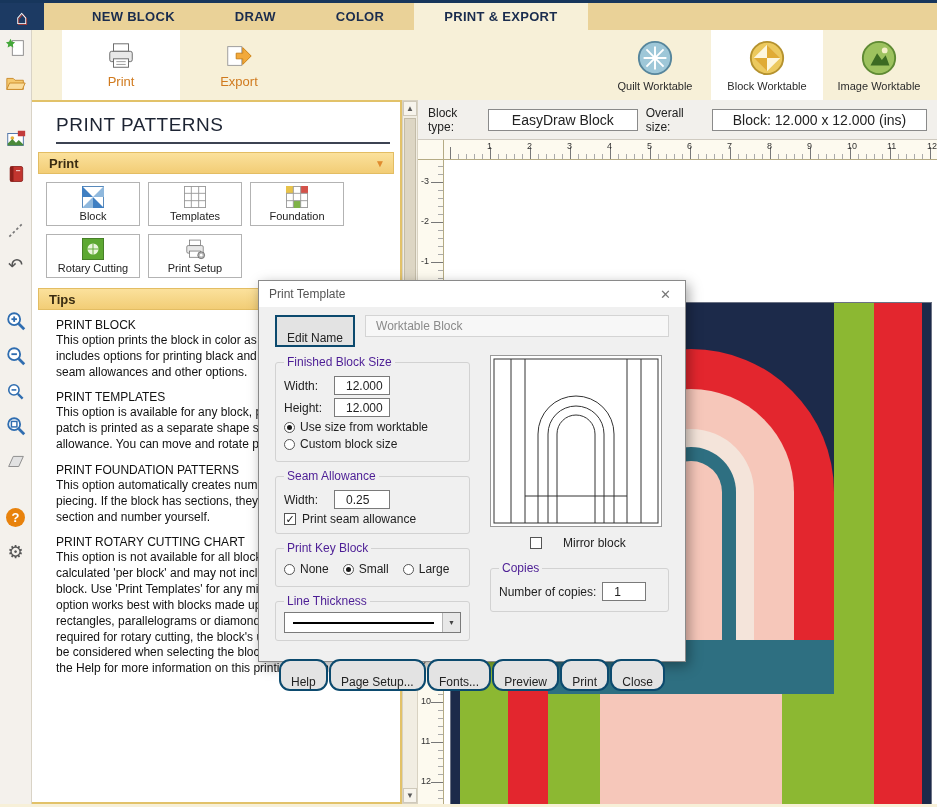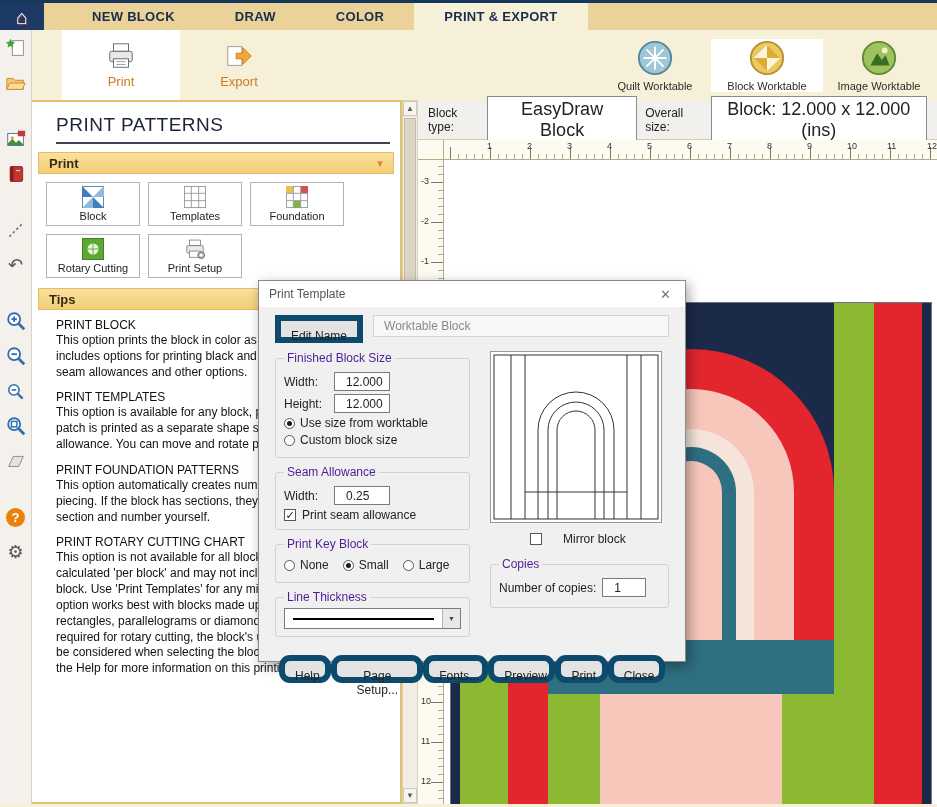--- a/index.html
+++ b/index.html
@@ -24,21 +24,21 @@
   .help-circle { width:19px; height:19px; border-radius:50%; background:#e8820c; color:#fff; font-weight:bold; font-size:13px; display:flex; align-items:center; justify-content:center; }
 
   .col-right { flex:1; display:flex; flex-direction:column; }
 
   
   .ribbon { height:70px; background:#f7f0d8; display:flex; justify-content:space-between; align-items:stretch; }
   .ribbon-left { display:flex; padding-left:30px; }
   .rb { width:118px; display:flex; flex-direction:column; align-items:center; justify-content:center; gap:3px; cursor:pointer; }
   .rb.active { background:#ffffff; }
   .rb-label { font-size:13px; color:#d07a1e; }
-  .ribbon-right { display:flex; padding-right:2px;align-items:center; }
+  .ribbon-right { display:flex; padding-right:2px; }
   .wt { width:112px; display:flex; flex-direction:column; align-items:center; justify-content:center; gap:3px; cursor:pointer; }
   .wt.active { background:#ffffff; }
   .wt-label { font-size:11px; color:#2b2b2b; }
 
   
   .content-row { flex:1; display:flex; min-height:0; }
 
   
   .panel { width:370px; background:#fff; border:2px solid #e2c269; border-left:none; overflow:hidden; }
   .panel-title { font-size:19px; color:#1d2433; padding:12px 0 6px 24px; letter-spacing:.5px; }
@@ -55,21 +55,21 @@
   
   .panel-scroll { width:16px; background:#f1ede2; border:1px solid #d8d2c2; display:flex; flex-direction:column; align-items:center; cursor:pointer; }
   .scroll-arrow { width:14px; height:15px; font-size:8px; color:#5a5a5a; display:flex; align-items:center; justify-content:center; background:#f7f4ec; border:1px solid #cfc9ba; }
   .scroll-thumb { width:12px; height:270px; background:#ddd6c4; border:1px solid #c3bca8; margin-top:2px; }
   .scroll-spacer { flex:1; }
 
   
   .canvas { flex:1; display:flex; flex-direction:column; min-width:0; background:#fff; }
   .canvas-toolbar { height:40px; background:#f2f0ec; border-bottom:1px solid #cfcac0; display:flex; align-items:center; gap:8px; padding:0 10px; }
   .ct-label { font-size:12px; color:#222; }
-  .ct-box { border:1px solid #8a8a8a; background:#fff; font-size:18px; color:#222; padding:2px 10px; min-width:150px; text-align:center; }
+  .ct-box { border:1px solid #8a8a8a; background:#fff; font-size:14px; color:#222; padding:2px 10px; min-width:150px; text-align:center; }
   .ct-box.wide { min-width:215px; }
   .ruler-row { display:flex; height:20px; }
   .ruler-corner { width:26px; background:#fdfaef; border-right:1px solid #b5ab84; border-bottom:1px solid #b5ab84; }
   .h-ruler { position:relative; flex:1; background-color:#fdfaef; border-bottom:1px solid #b5ab84;
     background-image:
       repeating-linear-gradient(to right,#777 0 1px,transparent 1px 40px),
       repeating-linear-gradient(to right,#aaa 0 1px,transparent 1px 8px);
     background-size:100% 12px,100% 5px;
     background-repeat:no-repeat,no-repeat;
     background-position:6px bottom,6px bottom; }
@@ -85,21 +85,21 @@
   .rnum.v { left:3px; top:auto; }
   .canvas-body { position:relative; flex:1; background:#fff; overflow:hidden; }
   .block-art { position:absolute; left:6px; top:142px; }
 
   
   .dialog { position:absolute; left:258px; top:280px; width:428px; height:382px; background:#f0f0f0; border:1px solid #8a8a8a; box-shadow:3px 4px 12px rgba(0,0,0,.35); z-index:20; font-size:12px; color:#222; }
   .dlg-title { height:26px; background:#fff; display:flex; align-items:center; justify-content:space-between; padding:0 10px; font-size:12px; color:#555; }
   .dlg-x { color:#777; font-size:13px; cursor:pointer; padding:0 4px; }
   .dlg-body { padding:8px 16px 0 16px; }
   .dlg-row1 { display:flex; gap:10px; margin-bottom:8px; }
-  .win-btn { font-family:"Liberation Sans",sans-serif; font-size:12px; color:#222; background:#e3e3e3; border:6px solid #0c4a6e; padding:8px 10px; height:22px; cursor:pointer; }
+  .win-btn { font-family:"Liberation Sans",sans-serif; font-size:12px; color:#222; background:#e3e3e3; border:2px solid #0c4a6e; padding:14px 10px; height:22px; cursor:pointer; }
   .name-input { flex:1; height:22px; background:#f7f7f7; border:1px solid #d4d4d4; color:#8a8a8a; padding:3px 10px; }
   .dlg-cols { display:flex; gap:14px; }
   .dlg-left { width:196px; }
   .dlg-right { width:186px; }
   fieldset.fs { border:1px solid #d2d2d2; border-radius:3px; padding:4px 8px 7px 8px; margin-bottom:7px; }
   fieldset.fs legend { font-size:12px; color:#4c1d95; padding:0 3px; }
   .frow { display:flex; align-items:center; gap:6px; margin:3px 0; }
   .flab { width:44px; }
   .win-input { width:56px; height:19px; background:#fff; border:1px solid #7a7a7a; padding:2px 11px; font-size:12px; color:#222; }
   .win-input.small { width:44px; }

